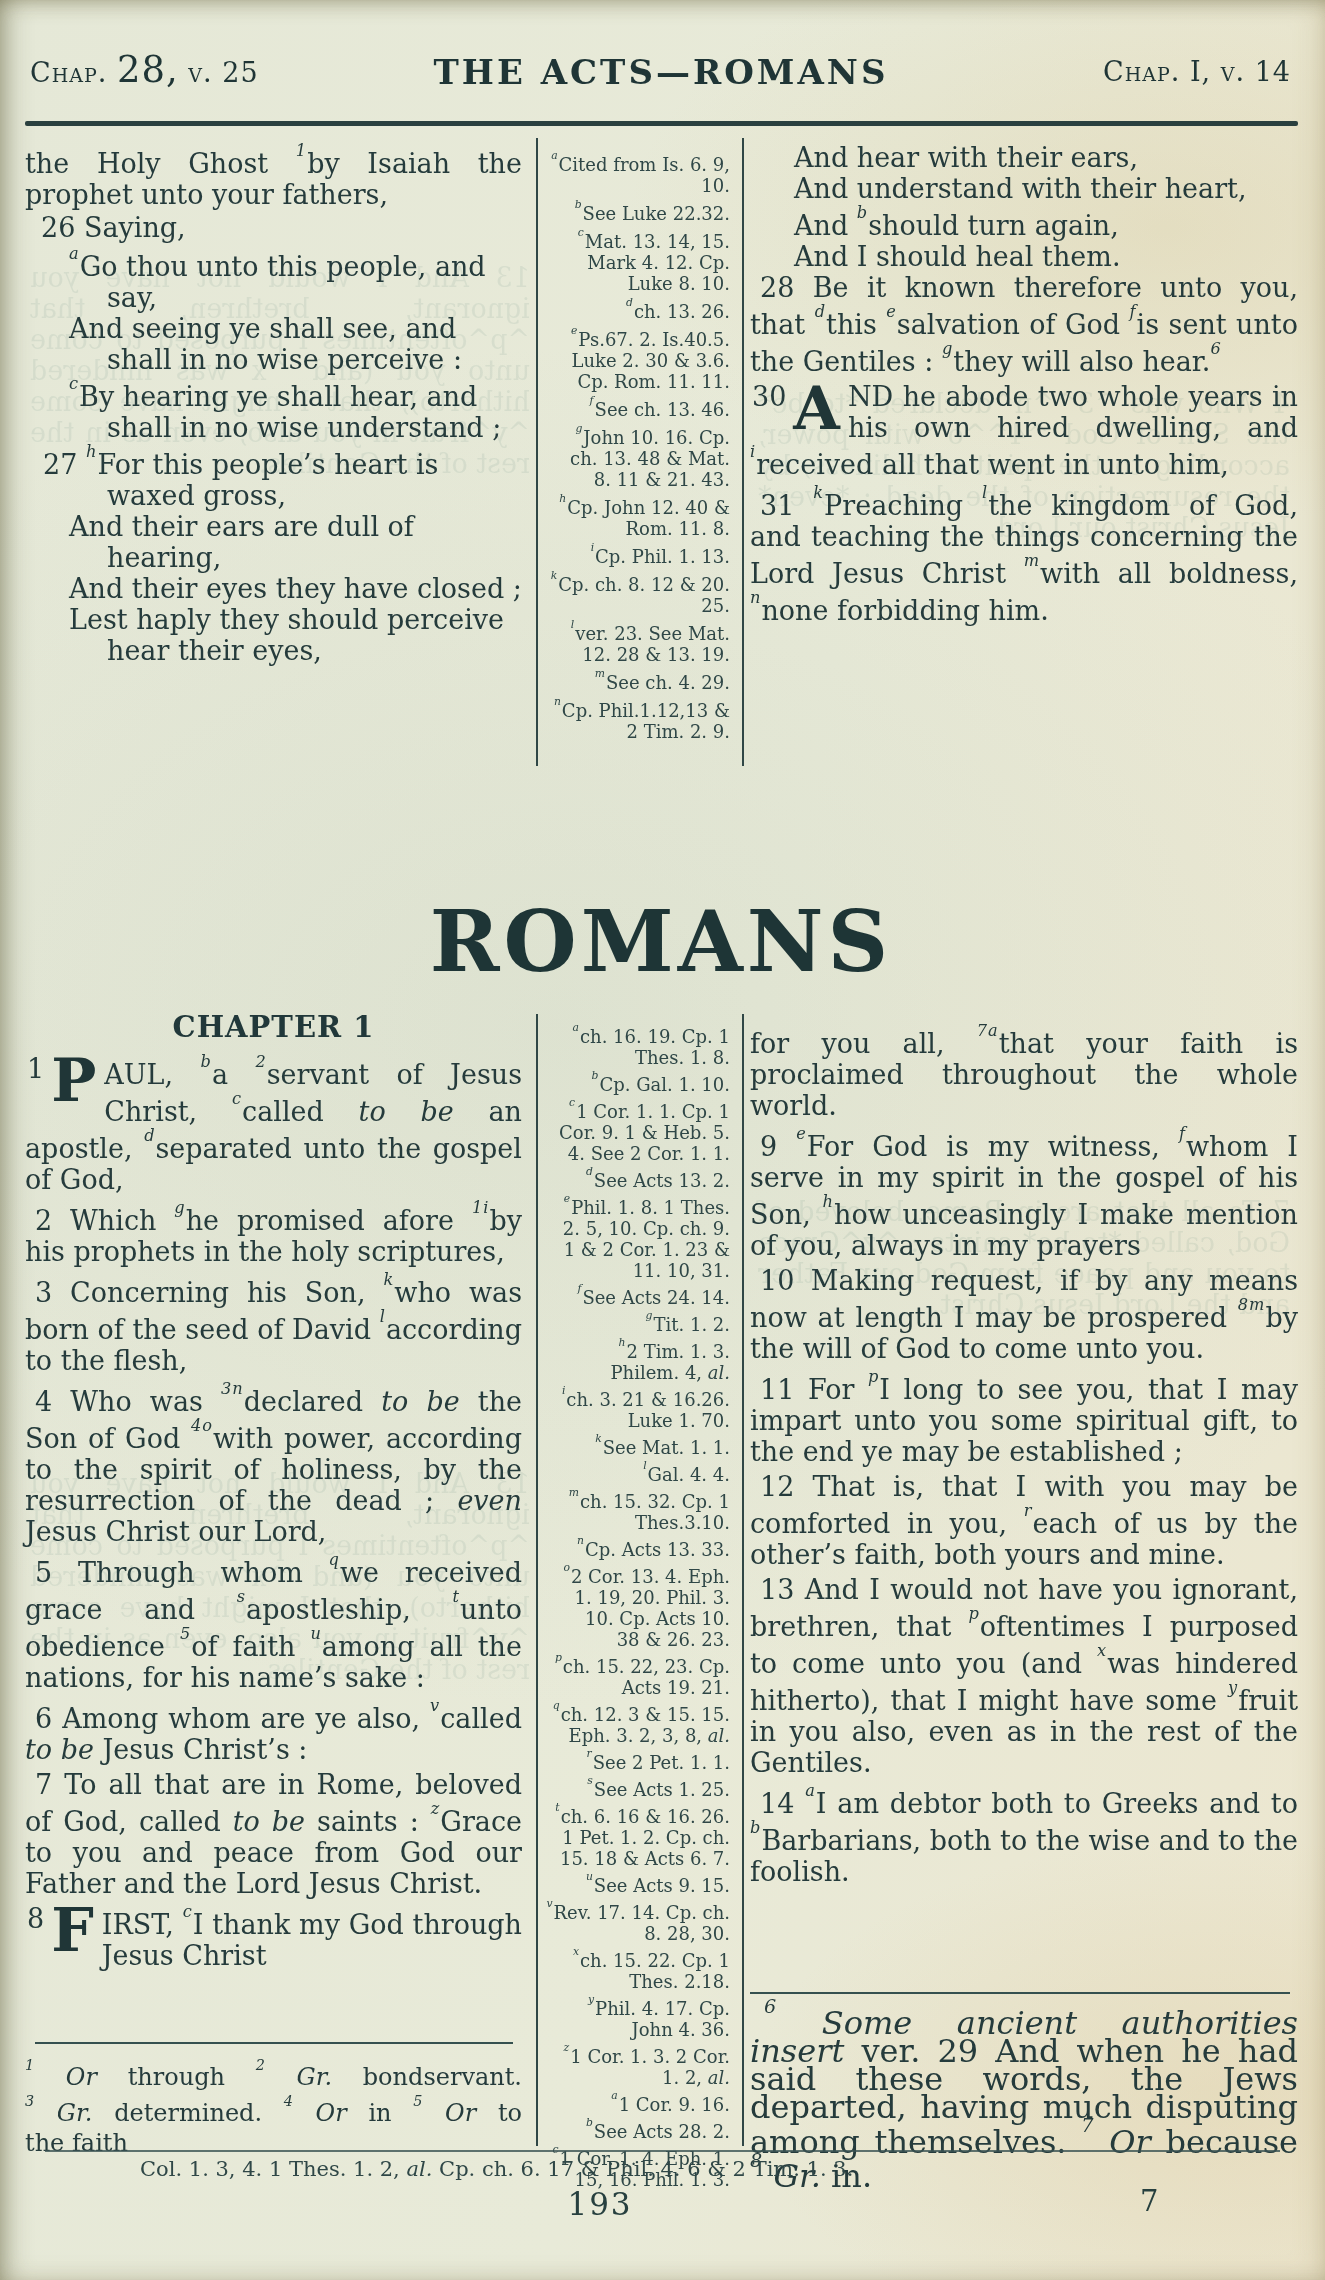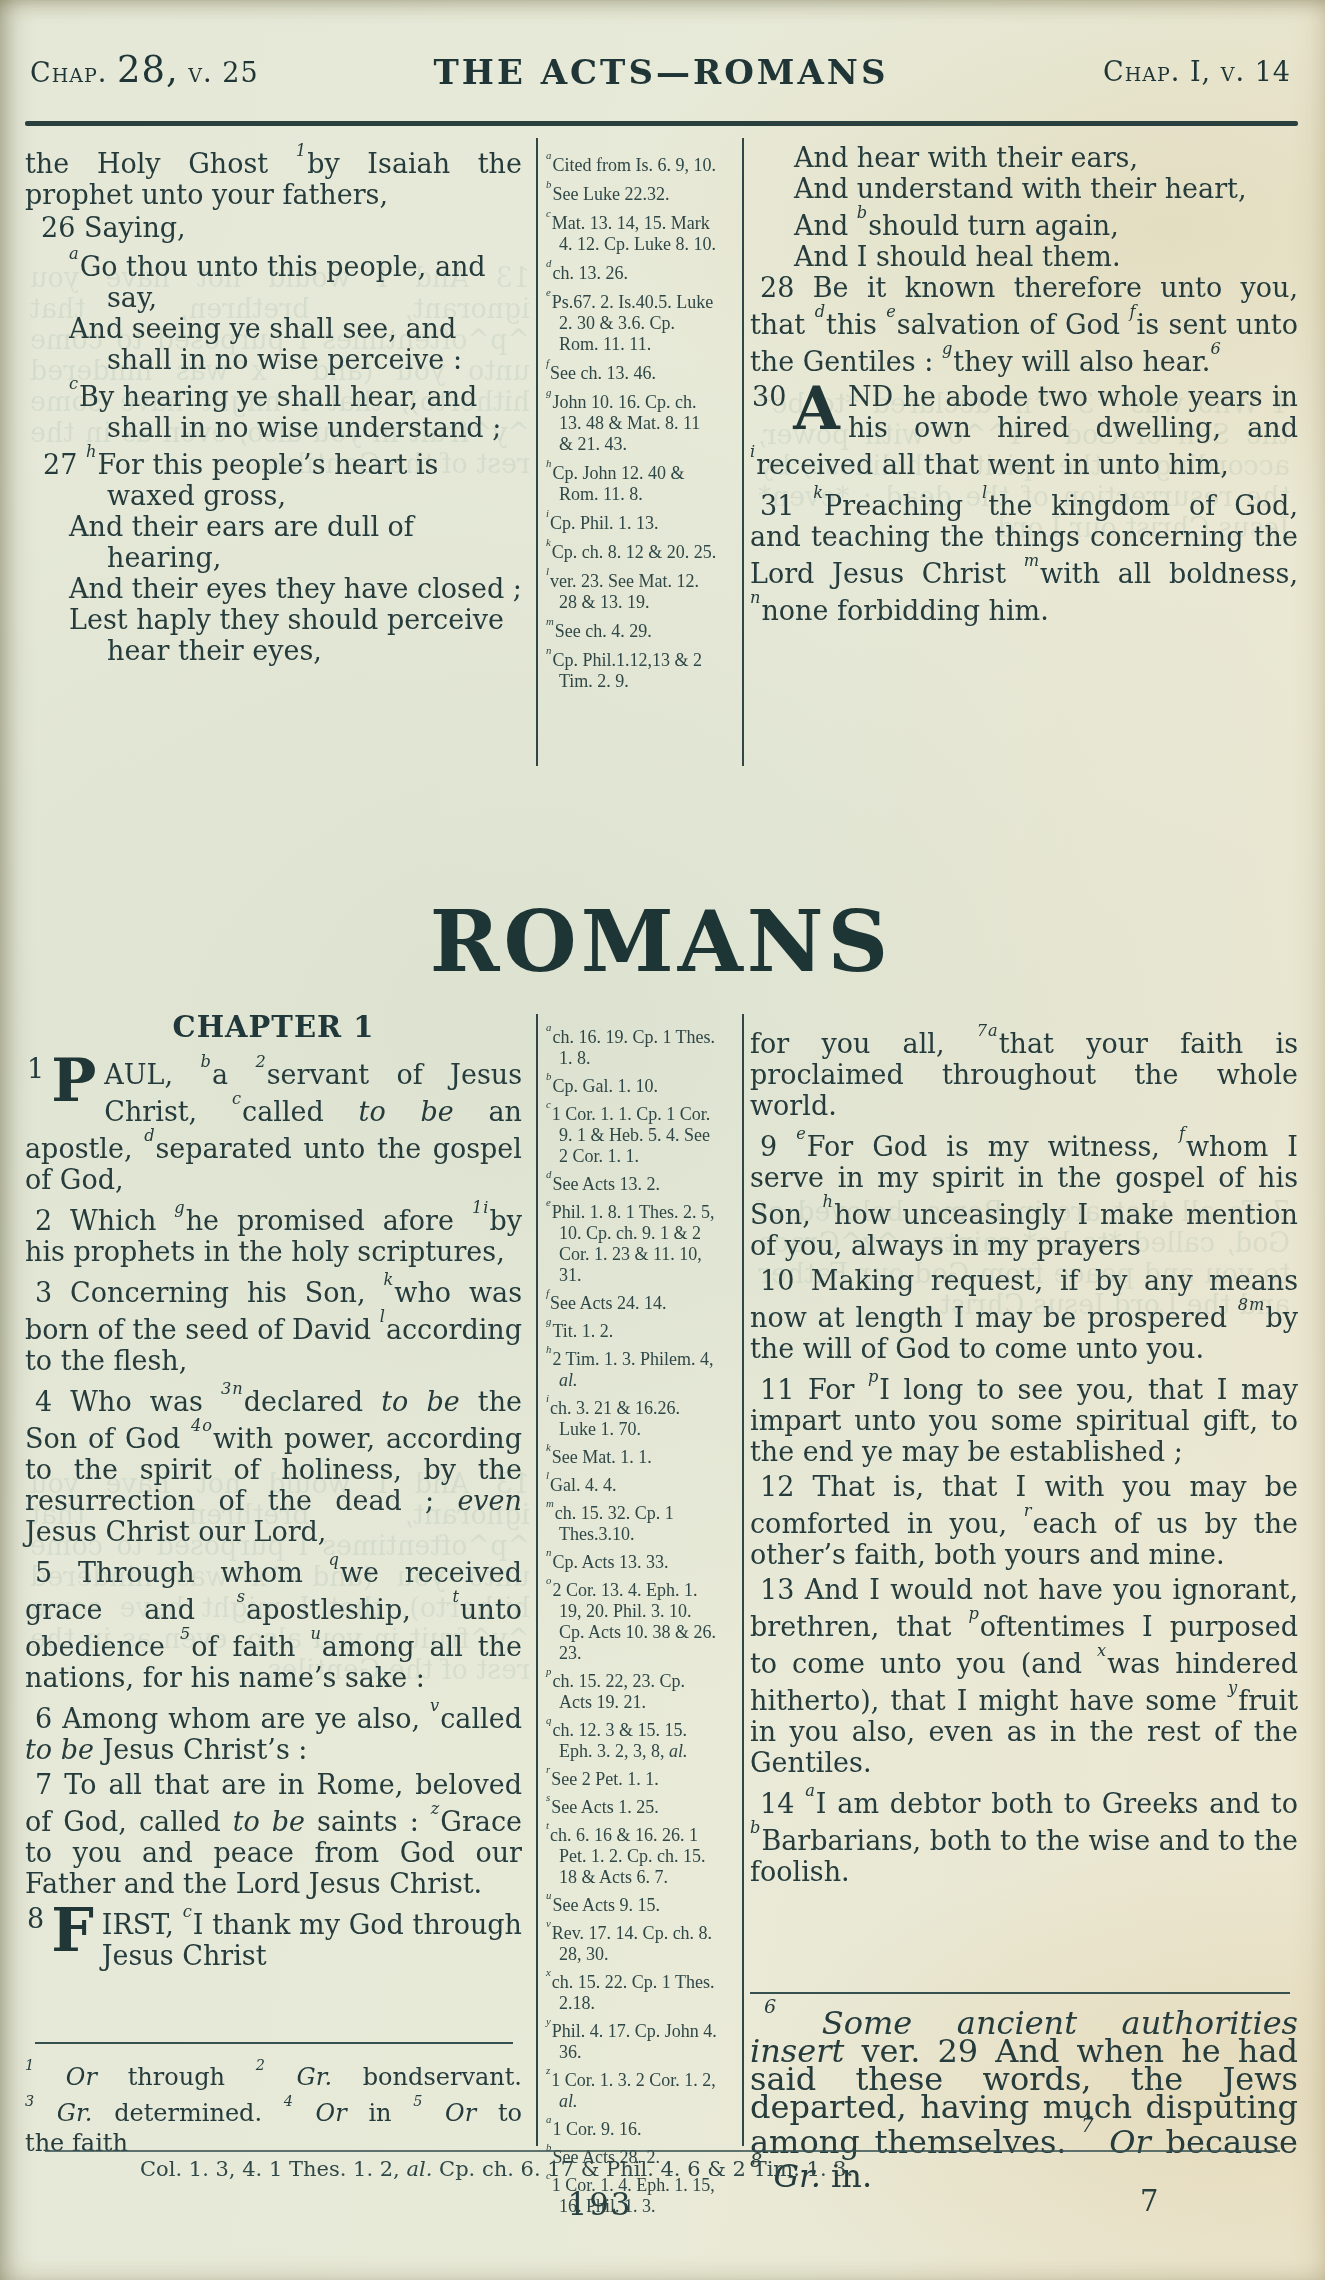--- a/index.html
+++ b/index.html
@@ -49,21 +49,21 @@
   .noind{text-indent:0;}
   .prose{text-indent:0;margin-bottom:2px;}
   .vnum{text-align:left;text-indent:16px;margin-bottom:2px;}
   .poem{text-align:left;padding-left:82px;text-indent:-38px;margin:0;}
   .poemv{text-align:left;padding-left:82px;text-indent:-64px;margin:0;}
   .dropp{text-indent:0;}
   .vnf{float:left;line-height:31px;padding:0 7px 0 2px;}
   .dcap{float:left;font-size:60px;line-height:50px;font-weight:bold;color:#203637;padding:2px 8px 0 0;}
   .rf{font-size:60%;font-style:italic;position:relative;top:-0.45em;margin-right:1px;}
   
-  .ref{margin:0 12px 3px 0;padding-left:13px;text-indent:-13px;text-align:left;font-family:Liberation Serif, serif;}
+  .ref{margin:0 0 3px 0;padding-left:13px;text-indent:-13px;text-align:right;}
   .rom-refs .ref{margin-bottom:2px;}
   
   .ep-title{position:absolute;top:854px;left:25px;width:1272px;text-align:center;
     font-size:31px;font-weight:bold;letter-spacing:6px;color:#21383a;}
   .romans-title{position:absolute;top:894px;left:25px;width:1272px;text-align:center;
     font-size:84px;line-height:96px;font-weight:bold;letter-spacing:4px;color:#1e3536;}
   .chapter{text-align:center;font-weight:bold;font-size:29px;letter-spacing:1px;margin:0 0 10px 0;color:#21383a;}
   
   .fn-rule{position:absolute;height:2px;background:#35504f;}
   .fn-rule-left{left:35px;top:2042px;width:478px;}

